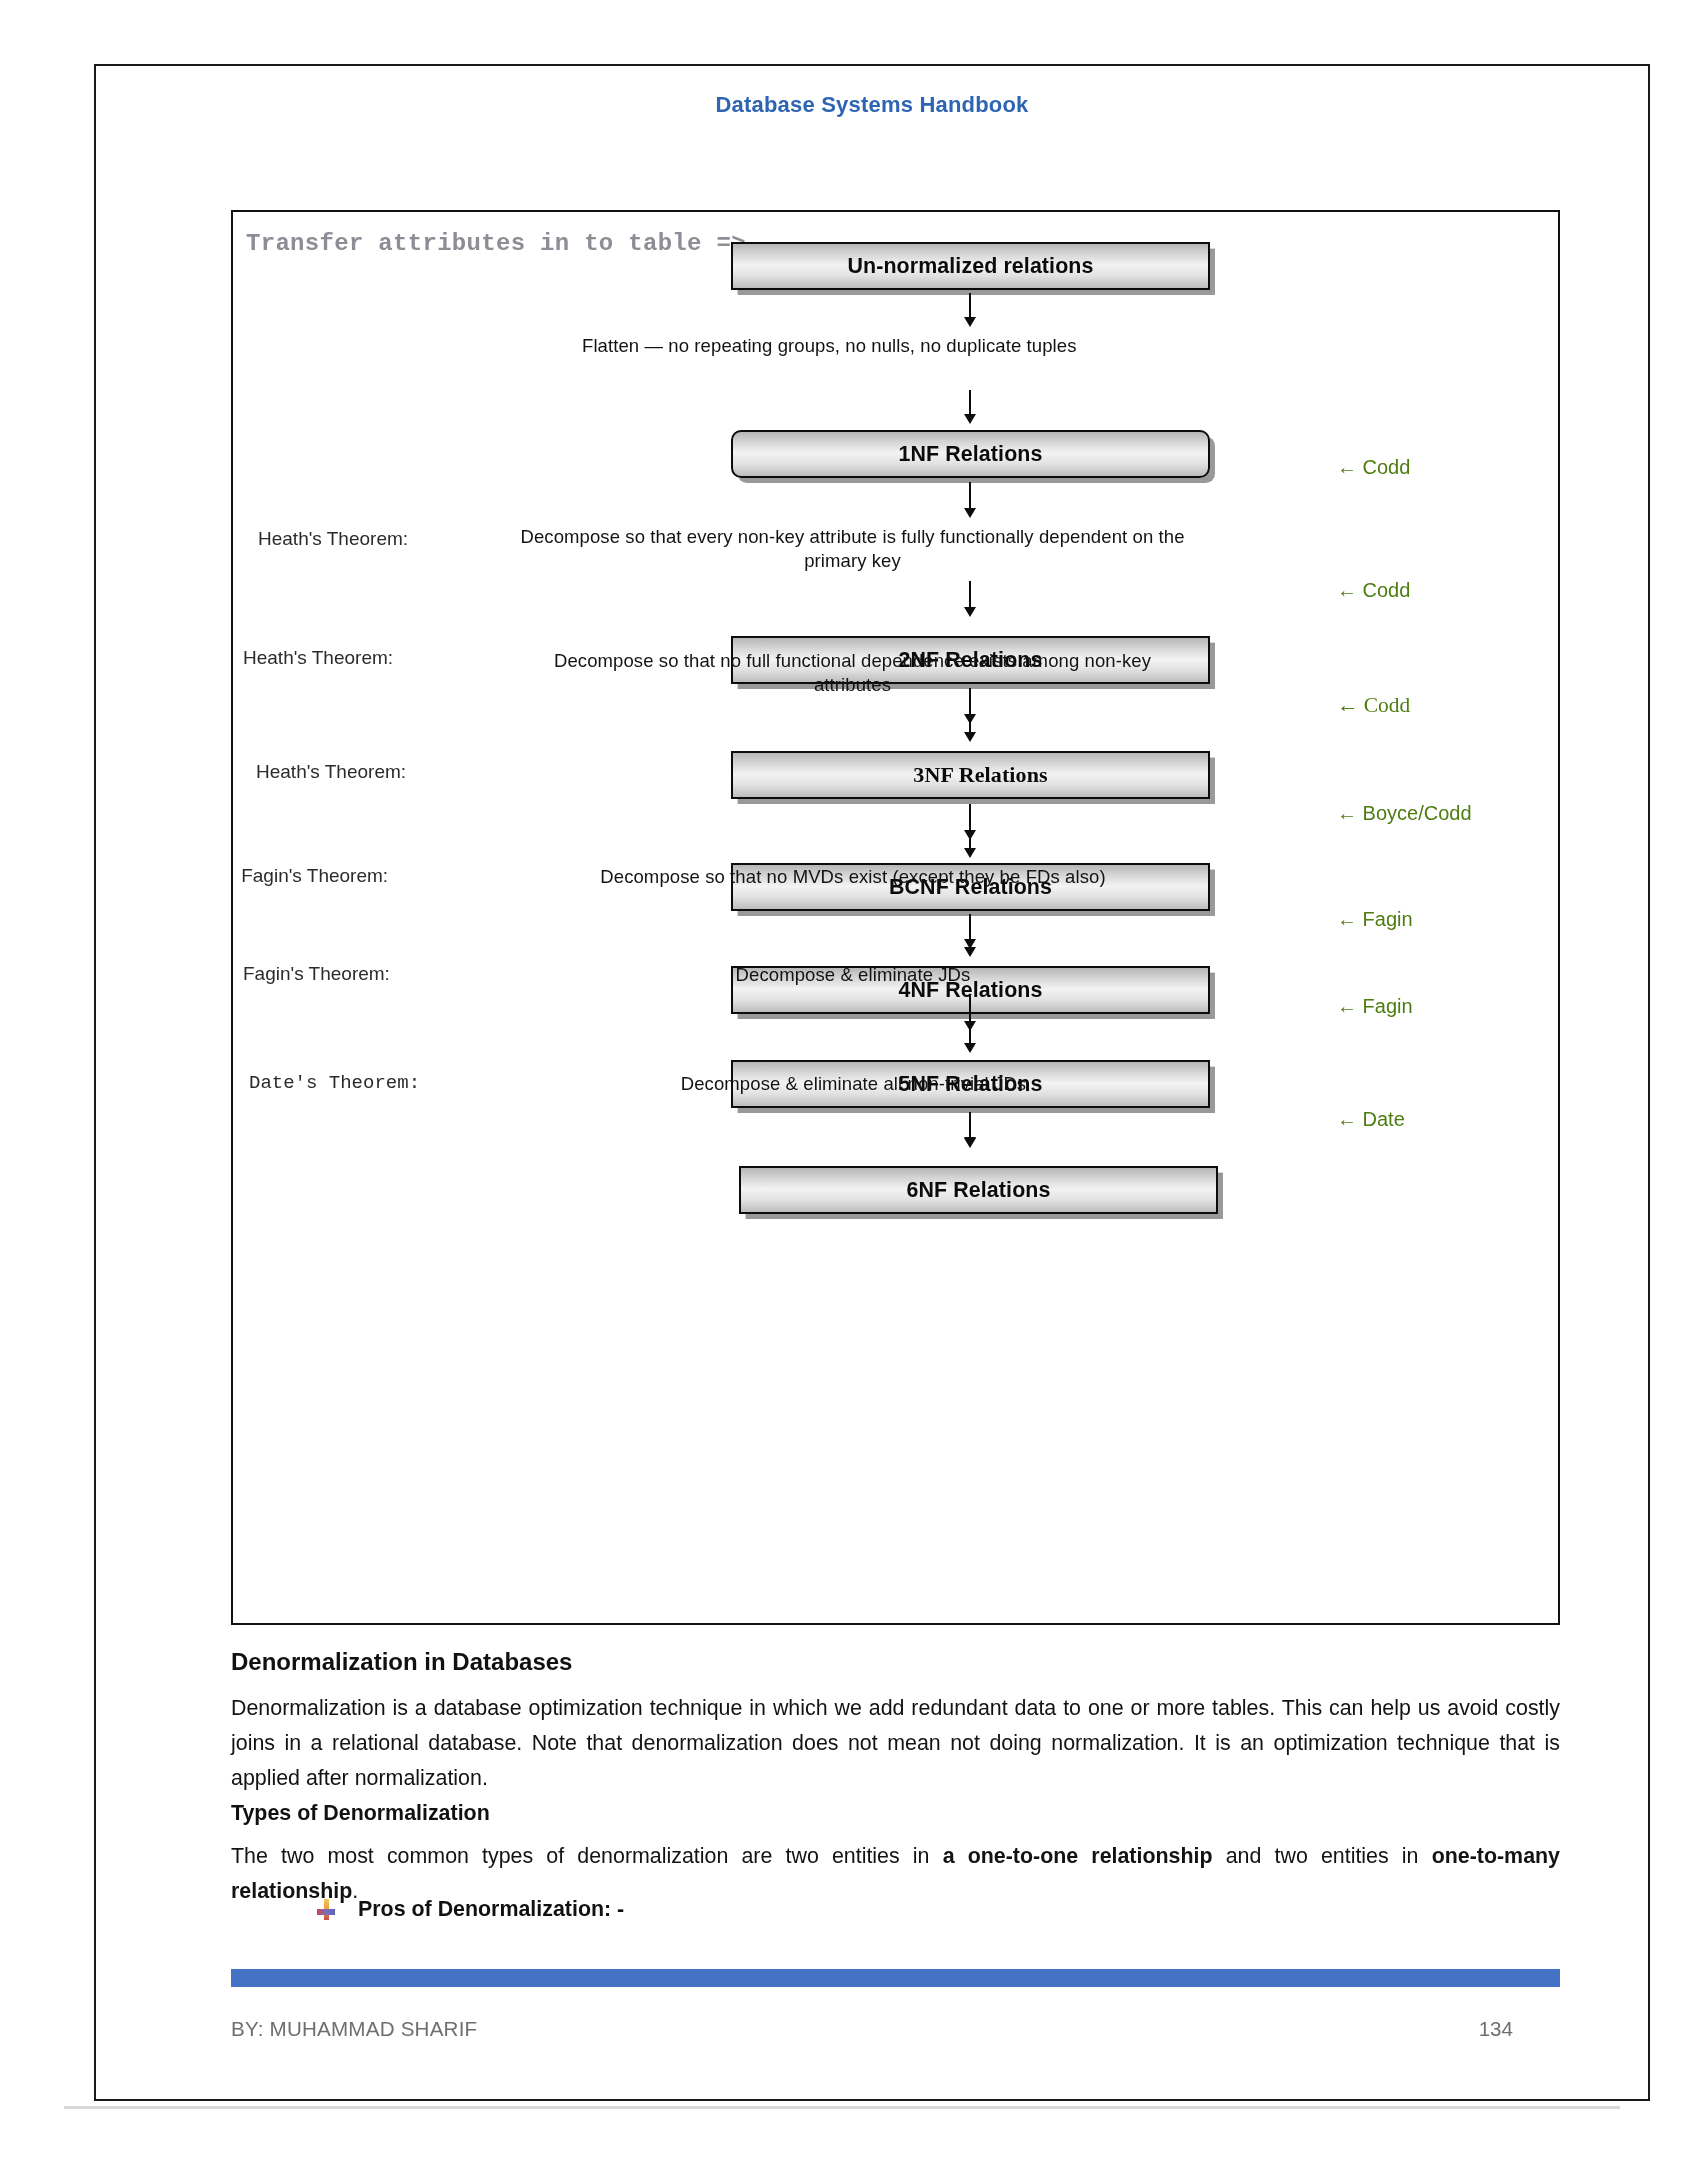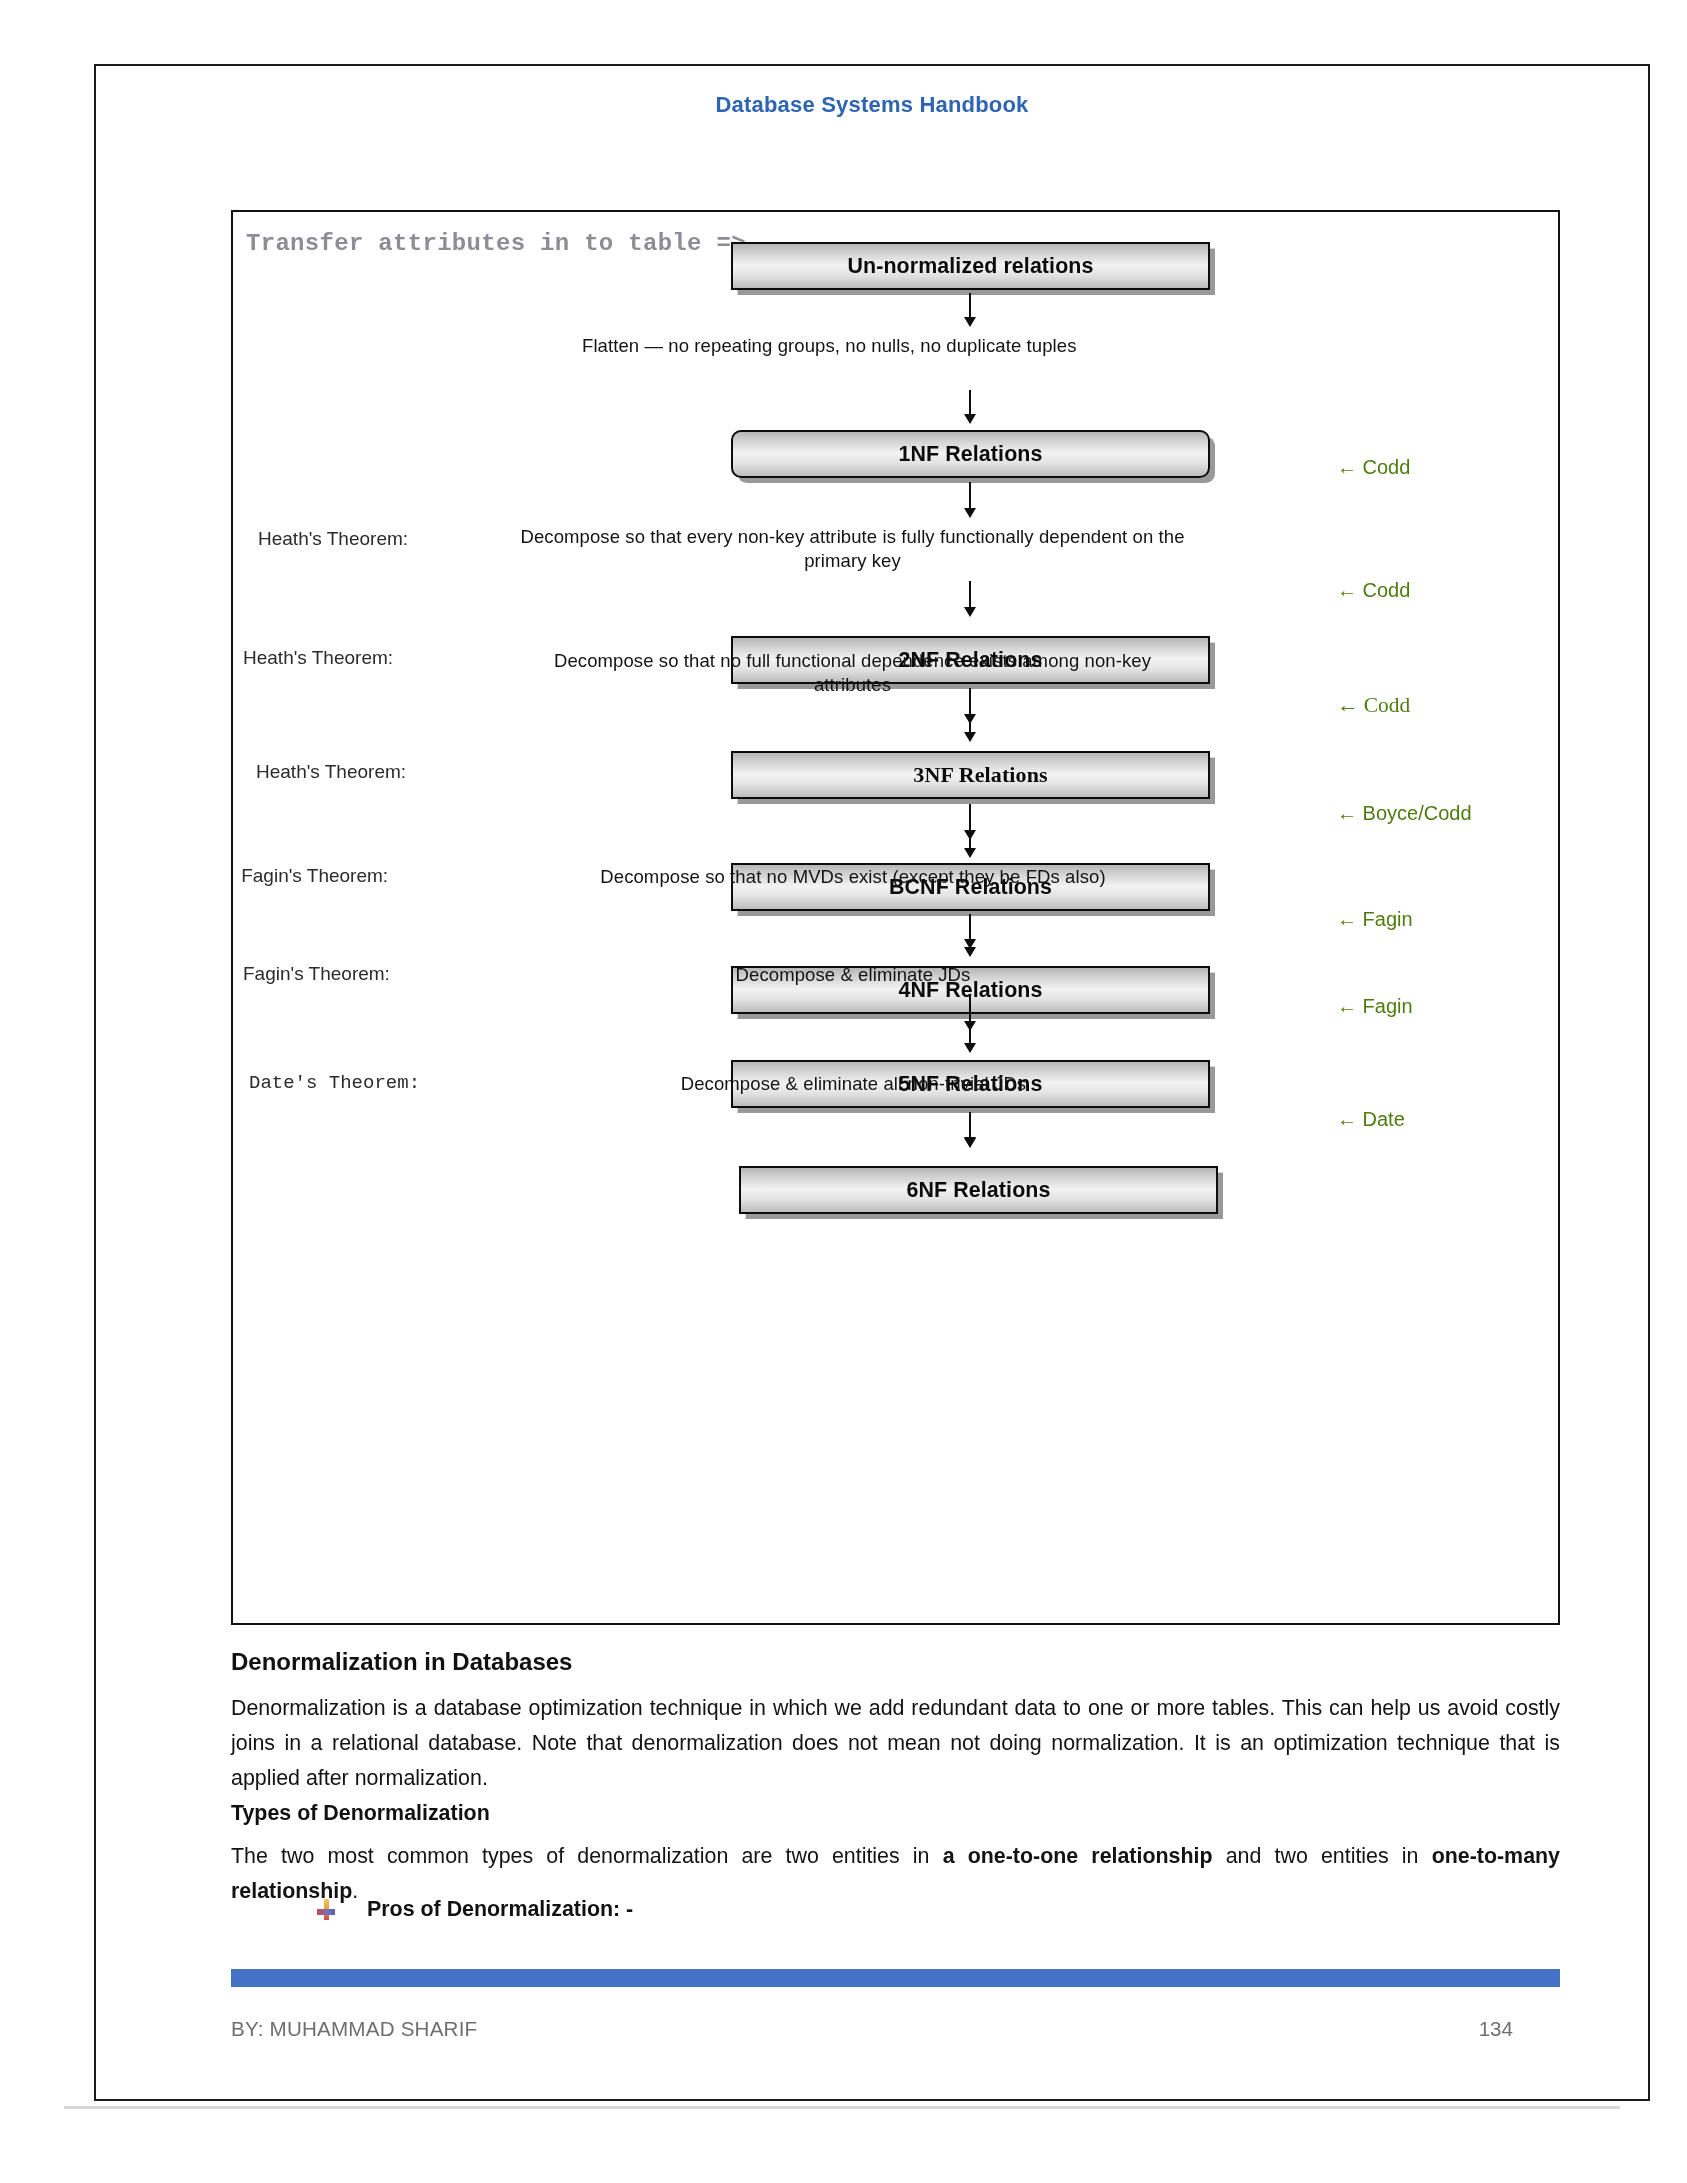--- a/index.html
+++ b/index.html
@@ -168,21 +168,21 @@
     font-weight: bold;
     color: #111111;
   }
 
   
   .bullet-row {
     position: absolute;
     left: 221px;
     display: flex;
     align-items: center;
-    gap: 32px;
+    gap: 23px;
   }
   .bullet-glyph {
     position: relative;
     width: 18px;
     height: 21.4px;
     flex: none;
   }
   .bullet-glyph .b-v {
     position: absolute;
     left: 6.6px; top: 0;

